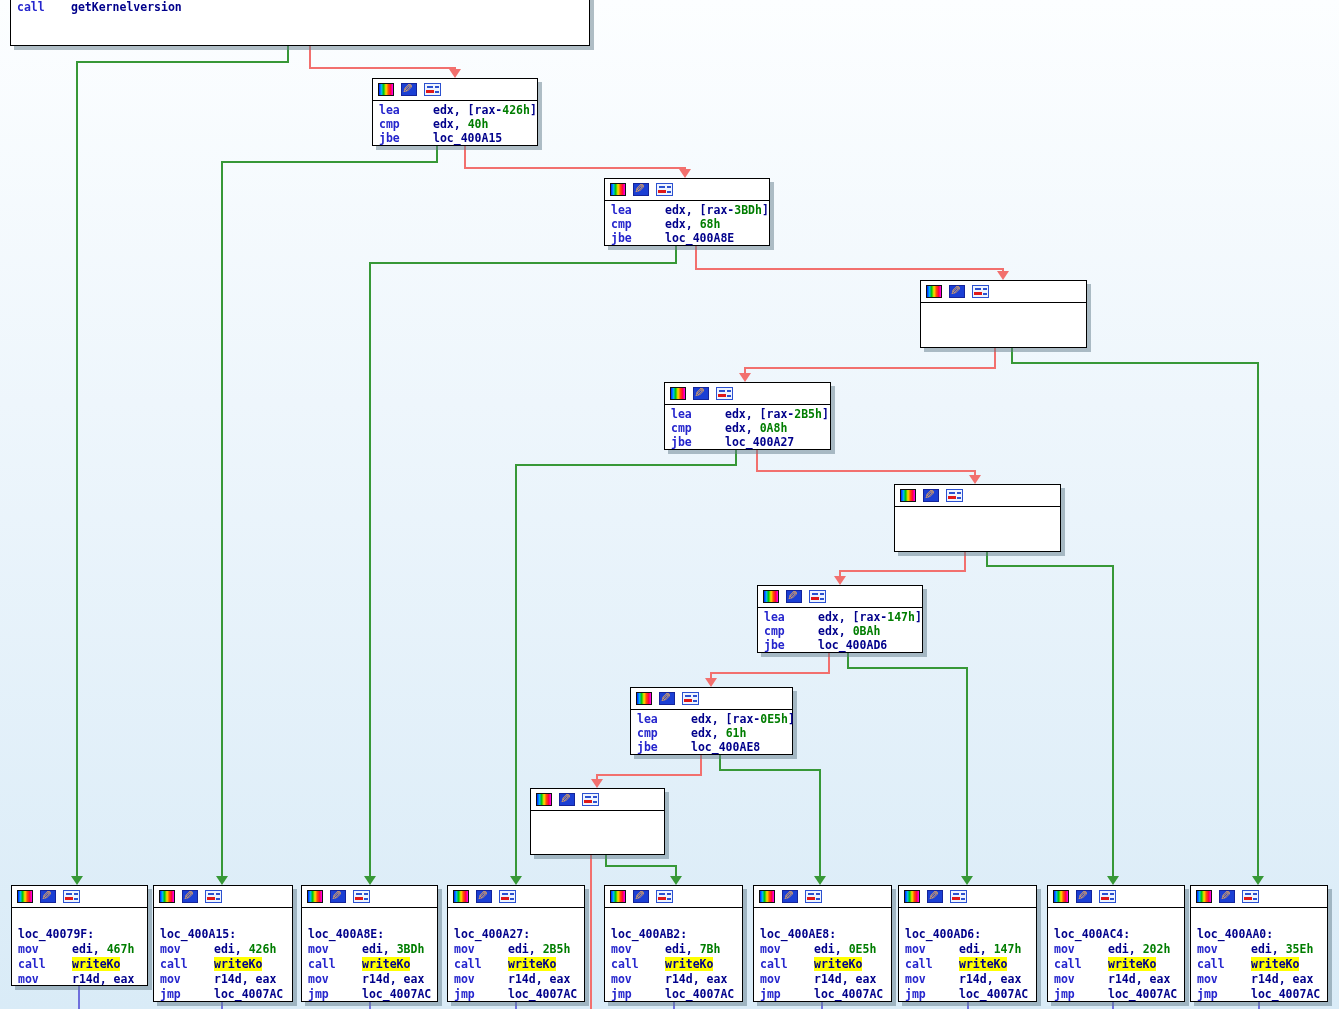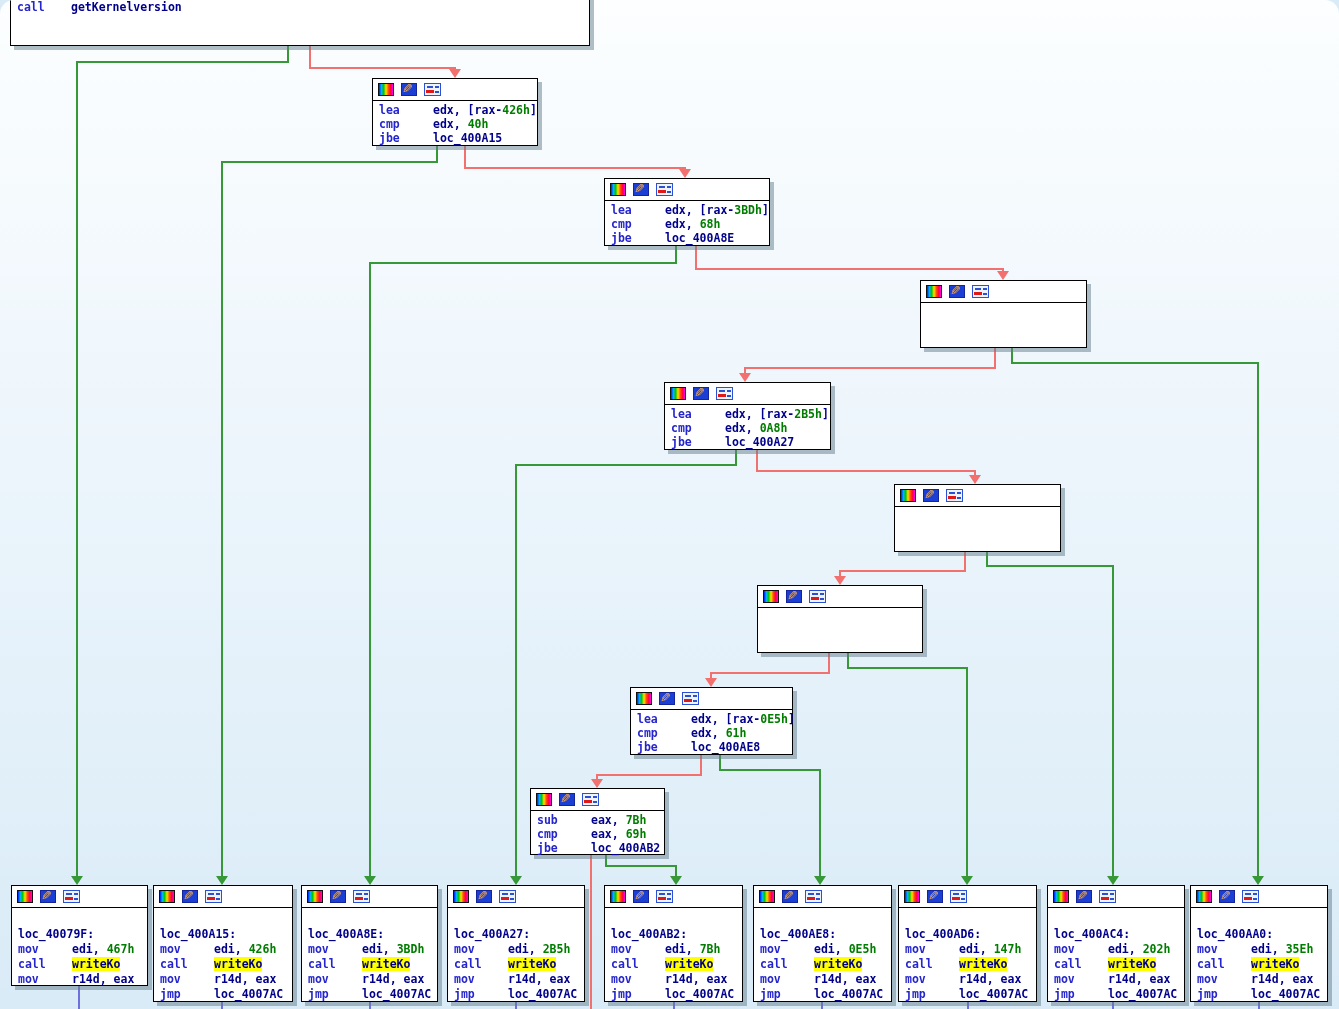--- a/index.html
+++ b/index.html
@@ -1,20 +1,19 @@
 <!DOCTYPE html>
 <html style="--c-mn: #2525cd; --c-op: #00008b; --c-num: #007d00; --c-hl: #ffff00;"><head>
 <meta charset="utf-8">
 <style>
   html,body{margin:0;padding:0;background:#d9ebf7;}
   #canvas{
     position:relative;width:1339px;height:1009px;overflow:hidden;
     background:linear-gradient(180deg,#fcfeff 0%,#eef6fc 40%,#d9ebf7 100%);
     font-family:"DejaVu Sans Mono","Liberation Mono",monospace;
-    border-radius:14px;
   }
   .node{
     position:absolute;background:#fff;border:1px solid #000;
     box-shadow:4px 4px 0 rgba(100,125,140,.5);box-sizing:border-box;z-index:2;
   }
   .hdr{height:21px;border-bottom:1px solid #000;display:flex;align-items:center;gap:7px;padding-left:5px;background:#fff;}
   .ico{display:inline-block;height:13px;box-sizing:border-box;position:relative;}
   .ico-color{width:16px;border:1px solid #111;background:linear-gradient(90deg,#0018ff,#00b4ff,#00c800,#ffe000,#ff5000,#ff0040,#ff00ff);}
   .ico-edit{width:16px;border:1px solid #14249a;background:#1b3fd4;overflow:hidden;}
   .ico-edit span{position:absolute;left:0px;top:-3px;font-size:13px;color:#ffb34d;transform:scaleX(-1);font-family:"DejaVu Sans",sans-serif;}
@@ -202,20 +201,21 @@
         <span class="ico ico-edit">
           <span>✎</span>
         </span>
         <span class="ico ico-group">
           <i class="g1"></i>
           <i class="g2"></i>
           <i class="g3"></i>
           <i class="g4"></i>
         </span>
       </div>
+      <div class="code"><div class="ln"><span class="mn">lea</span><span class="op">edx, [rax-</span><span class="num">147h</span><span class="op">]</span></div><div class="ln"><span class="mn">cmp</span><span class="op">edx, </span><span class="num">0BAh</span></div><div class="ln"><span class="mn">jbe</span><span class="op">loc_400AD6</span></div></div>
     </div>
     <div class="node cmp" style="left: 630px; top: 687px; width: 163px; height: 68px;">
       <div class="hdr">
         <span class="ico ico-color"></span>
         <span class="ico ico-edit">
           <span>✎</span>
         </span>
         <span class="ico ico-group">
           <i class="g1"></i>
           <i class="g2"></i>
@@ -231,21 +231,20 @@
         <span class="ico ico-edit">
           <span>✎</span>
         </span>
         <span class="ico ico-group">
           <i class="g1"></i>
           <i class="g2"></i>
           <i class="g3"></i>
           <i class="g4"></i>
         </span>
       </div>
-      <div class="code"><div class="ln"><span class="mn">sub</span><span class="op">eax, </span><span class="num">7Bh</span></div><div class="ln"><span class="mn">cmp</span><span class="op">eax, </span><span class="num">69h</span></div><div class="ln"><span class="mn">jbe</span><span class="op">loc_400AB2</span></div></div>
     </div>
     <div class="node bot" style="left: 11px; top: 885px; width: 137px; height: 101px;">
       <div class="hdr">
         <span class="ico ico-color"></span>
         <span class="ico ico-edit">
           <span>✎</span>
         </span>
         <span class="ico ico-group">
           <i class="g1"></i>
           <i class="g2"></i>

